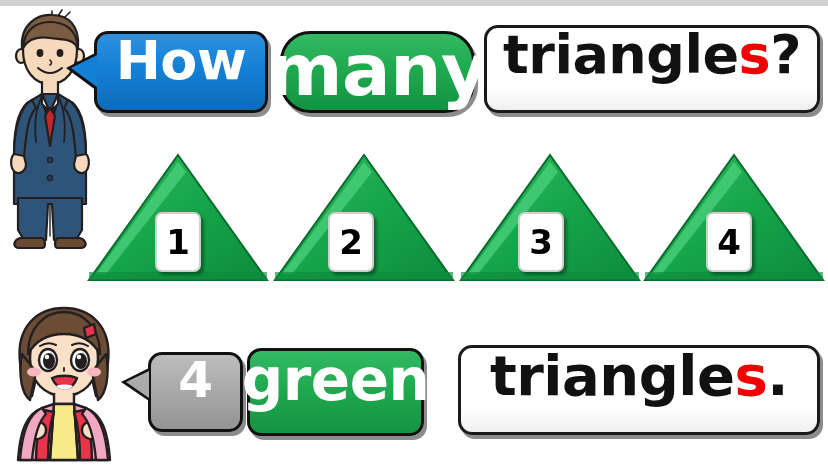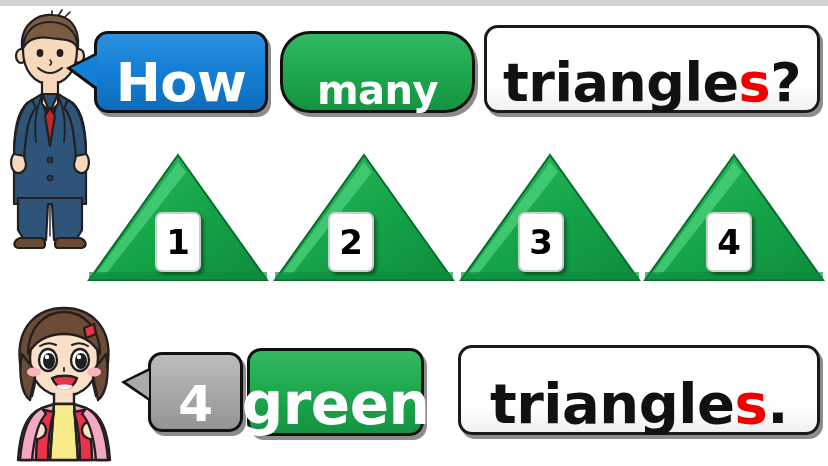--- a/index.html
+++ b/index.html
@@ -23,21 +23,21 @@
     width: 828px; height: 6px;
     background: #d2d2d2;
   }
 
   
   .card {
     position: absolute;
     box-sizing: border-box;
     border-radius: 14px;
     display: flex;
-    align-items: flex-end;
+    align-items: flex-start;
     justify-content: center;
     border: 3px solid #111111;
     box-shadow: 3px 4px 0 rgba(0,0,0,0.45);
     font-family: "DejaVu Sans", sans-serif;
     font-weight: bold;
     letter-spacing: -0.5px;
     white-space: nowrap;
     user-select: none;
   }
   .card.blue {
@@ -180,21 +180,21 @@
     </svg>
   </div>
 
   <div class="tail-blue-outline" style="left:66px; top:52px;"></div>
   <div class="tail-blue" style="left:71px; top:55px;"></div>
 
   <div class="card blue" style="left:94px; top:31px; width:174px; height:82px; font-size:54px;">
     <span class="txt">How</span>
   </div>
 
-  <div class="card green" style="left:280px; top:31px; width:195px; height:82px; font-size:40px;border-radius:30px;">
+  <div class="card green" style="left:280px; top:31px; width:195px; height:82px; font-size:72px;border-radius:30px;">
     <span class="txt">many</span>
   </div>
 
   <div class="card white" style="left:484px; top:25px; width:336px; height:88px; font-size:54px;">
     <span class="txt">triangle</span>
       <span class="txt redletter">s</span>
       <span class="txt">?</span>
   </div>
 
   <div class="tri-wrap" style="left:86px; top:152px;">

